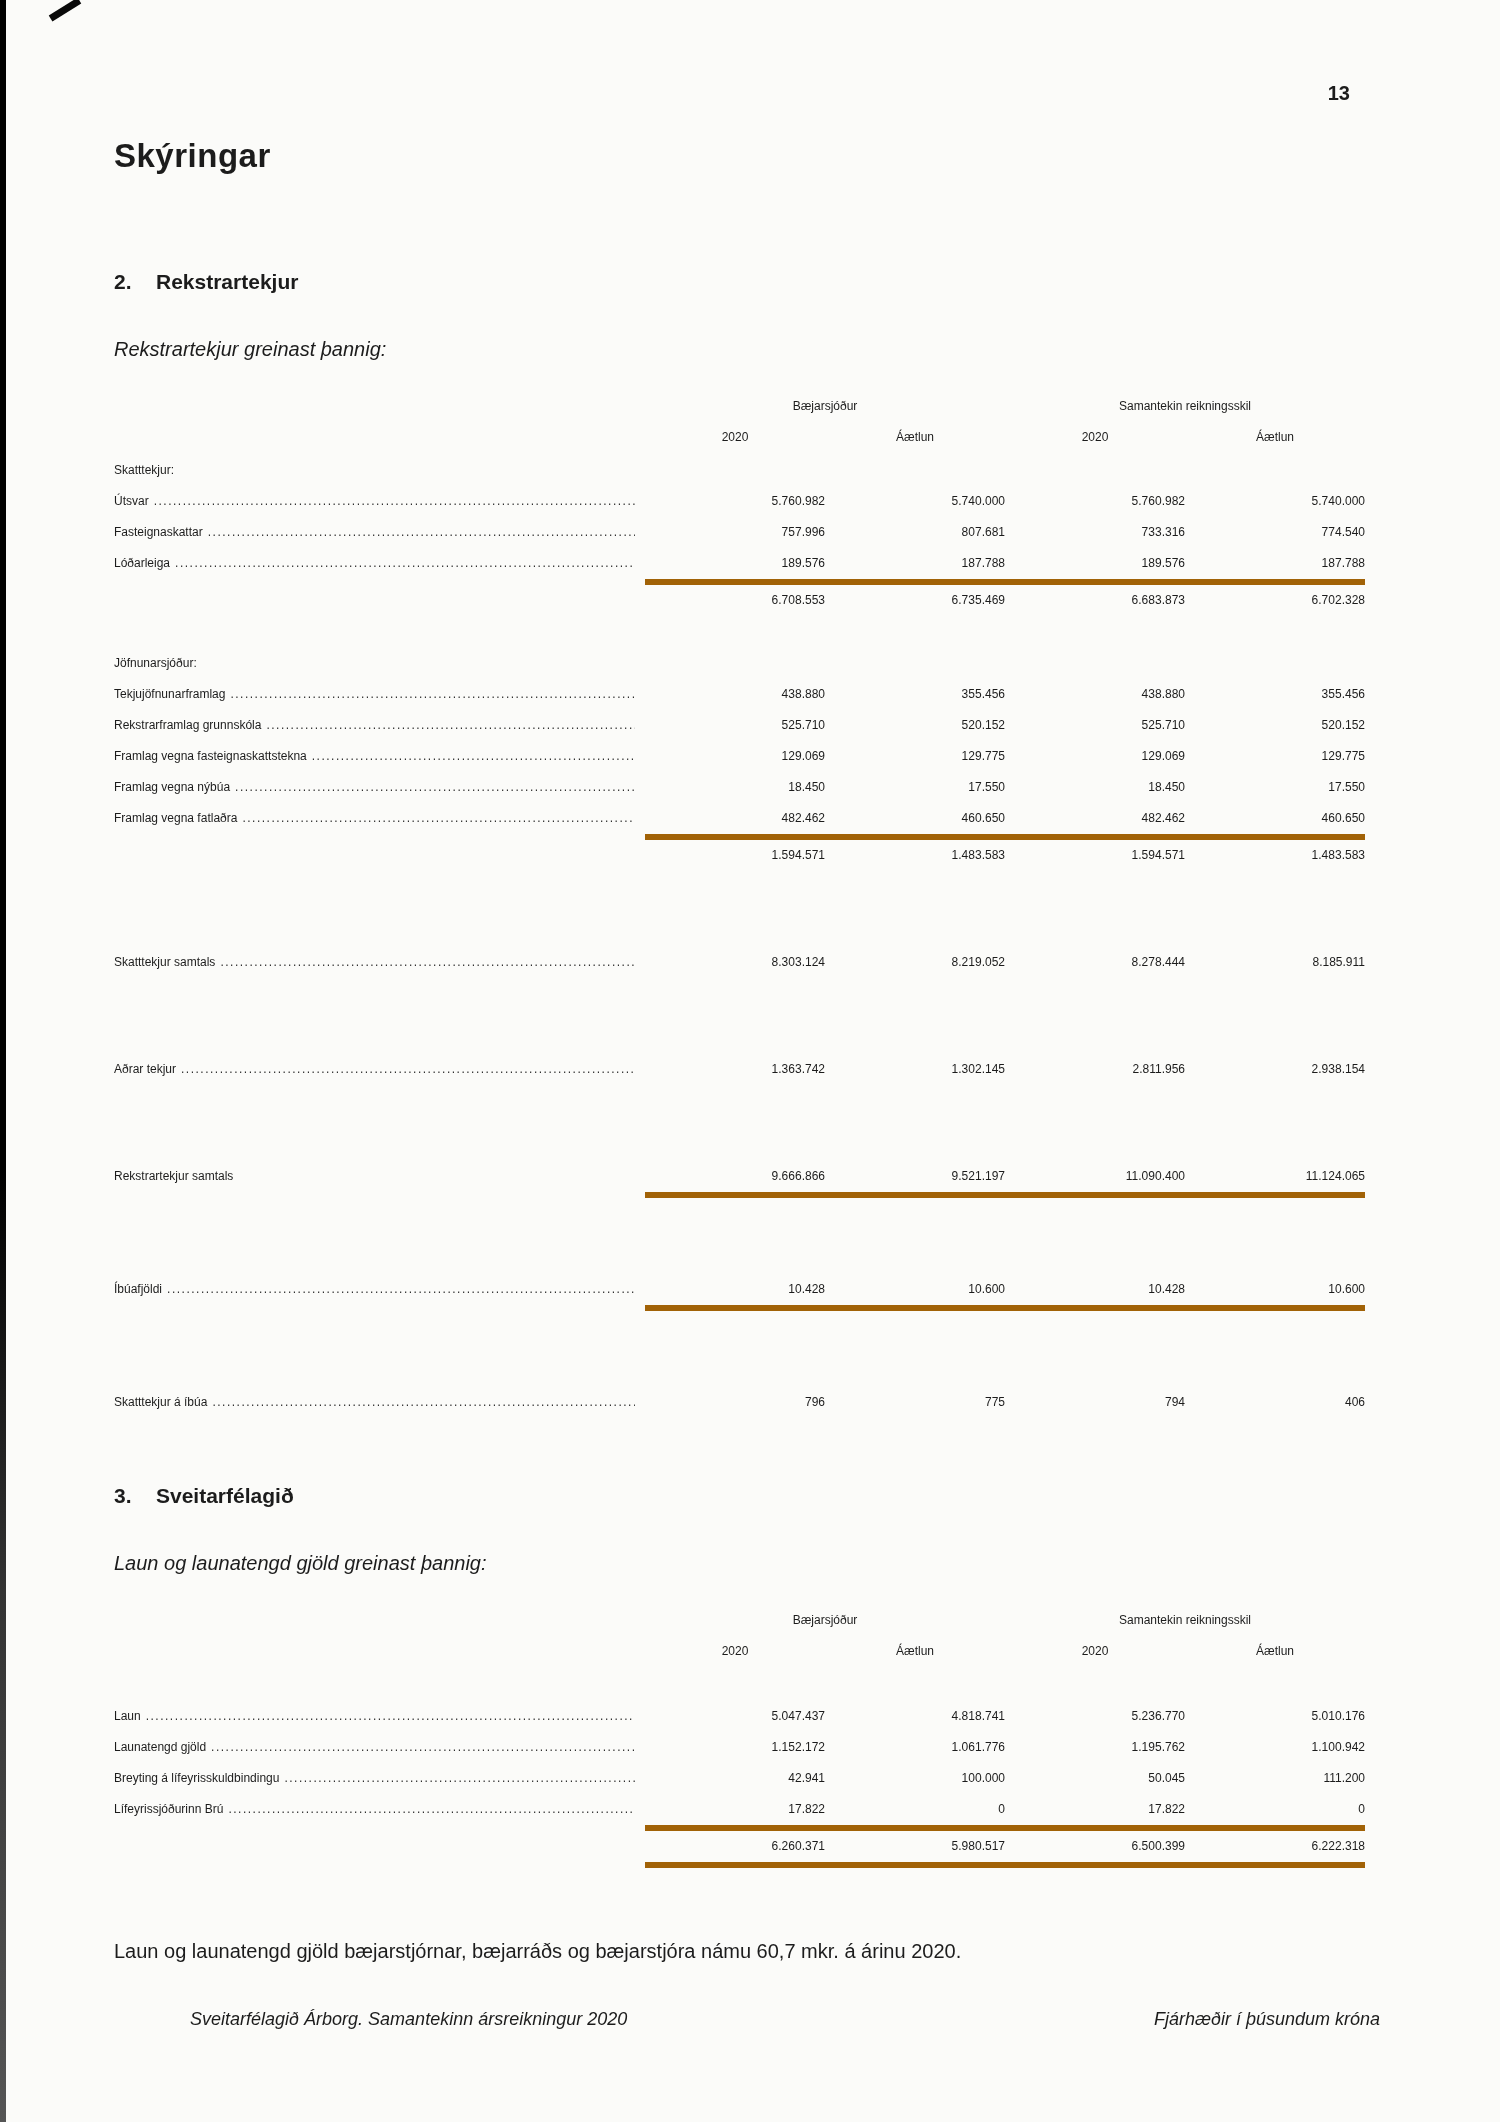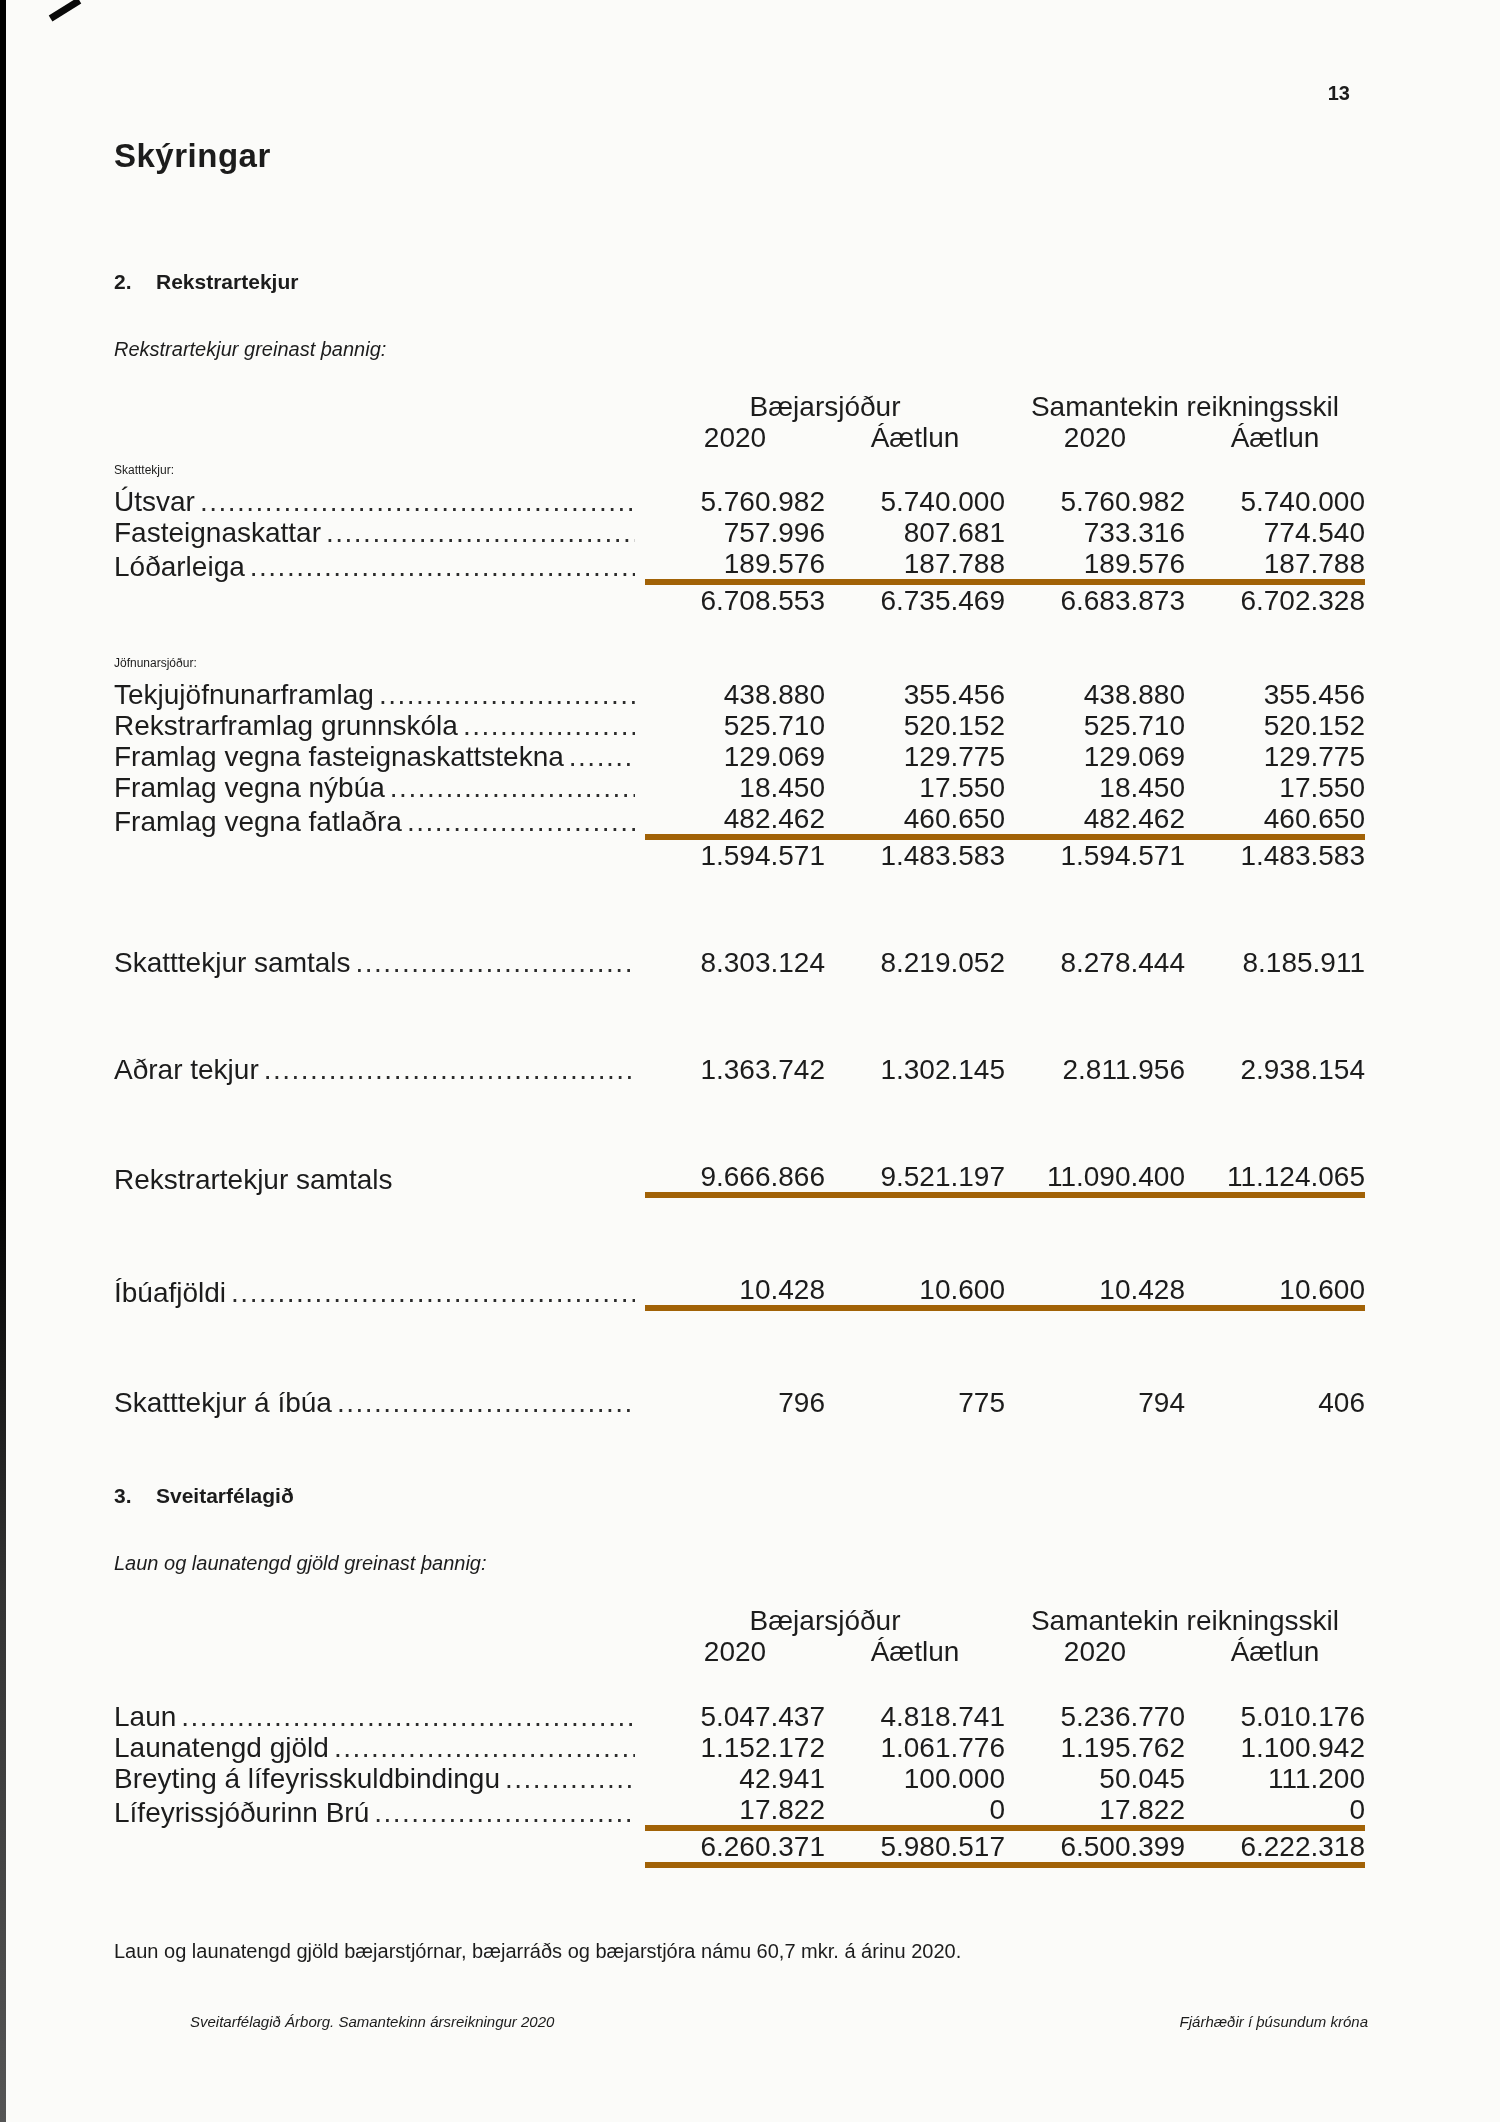--- a/index.html
+++ b/index.html
@@ -32,40 +32,40 @@
     font-size:33px; font-weight:bold; letter-spacing:0.5px;
   }
   .sec-heading {
     display:flex; font-size:21px; font-weight:bold;
   }
   .sec-heading .secnum { width:42px; }
   #sec2-heading { margin-top:95px; }
   #sec3-heading { margin-top:66px; }
   .intro { margin-top:44px; font-size:20px;font-style:italic; }
 
-  .t-row { display:flex; align-items:center; line-height:31px; font-size:28px; }
+  .t-row { display:flex; align-items:flex-start; line-height:31px; font-size:12px; }
   .lc { flex:1; display:flex; align-items:baseline; overflow:hidden; white-space:nowrap; padding-right:10px; }
   .lbl { white-space:nowrap; }
   .dots { flex:1; overflow:hidden; white-space:nowrap; letter-spacing:1.5px; color:#2b2b2b; margin-left:5px; }
   .dots::after { content:"......................................................................................................................"; }
   .nums { display:flex; width:720px; }
   .num { width:180px; text-align:right; }
   .u { border-bottom:6px solid #a16207; }
   .gh-row { margin-top:30px; }
   .g { width:360px; text-align:center; }
   .yh { width:180px; text-align:center; }
   .subhdr { margin-top:2px; font-size:12px; line-height:31px; }
   .gap-sm { margin-top:32px; }
   .standalone { margin-top:76px; }
   .first-data { margin-top:34px; }
   .note { margin-top:72px; font-size:20px; }
   .footer {
-    position:absolute; left:190px; right:132px; bottom:92px;
+    position:absolute; left:190px; right:120px; bottom:92px;
     display:flex; justify-content:space-between;
-    font-size:15px; font-style:italic;
+    font-size:18px; font-style:italic;
   }
 </style>
 </head>
 <body>
 
 <div class="scan-edge"></div>
 <div class="scan-corner"></div>
 
 <div class="page-number">13</div>
 

